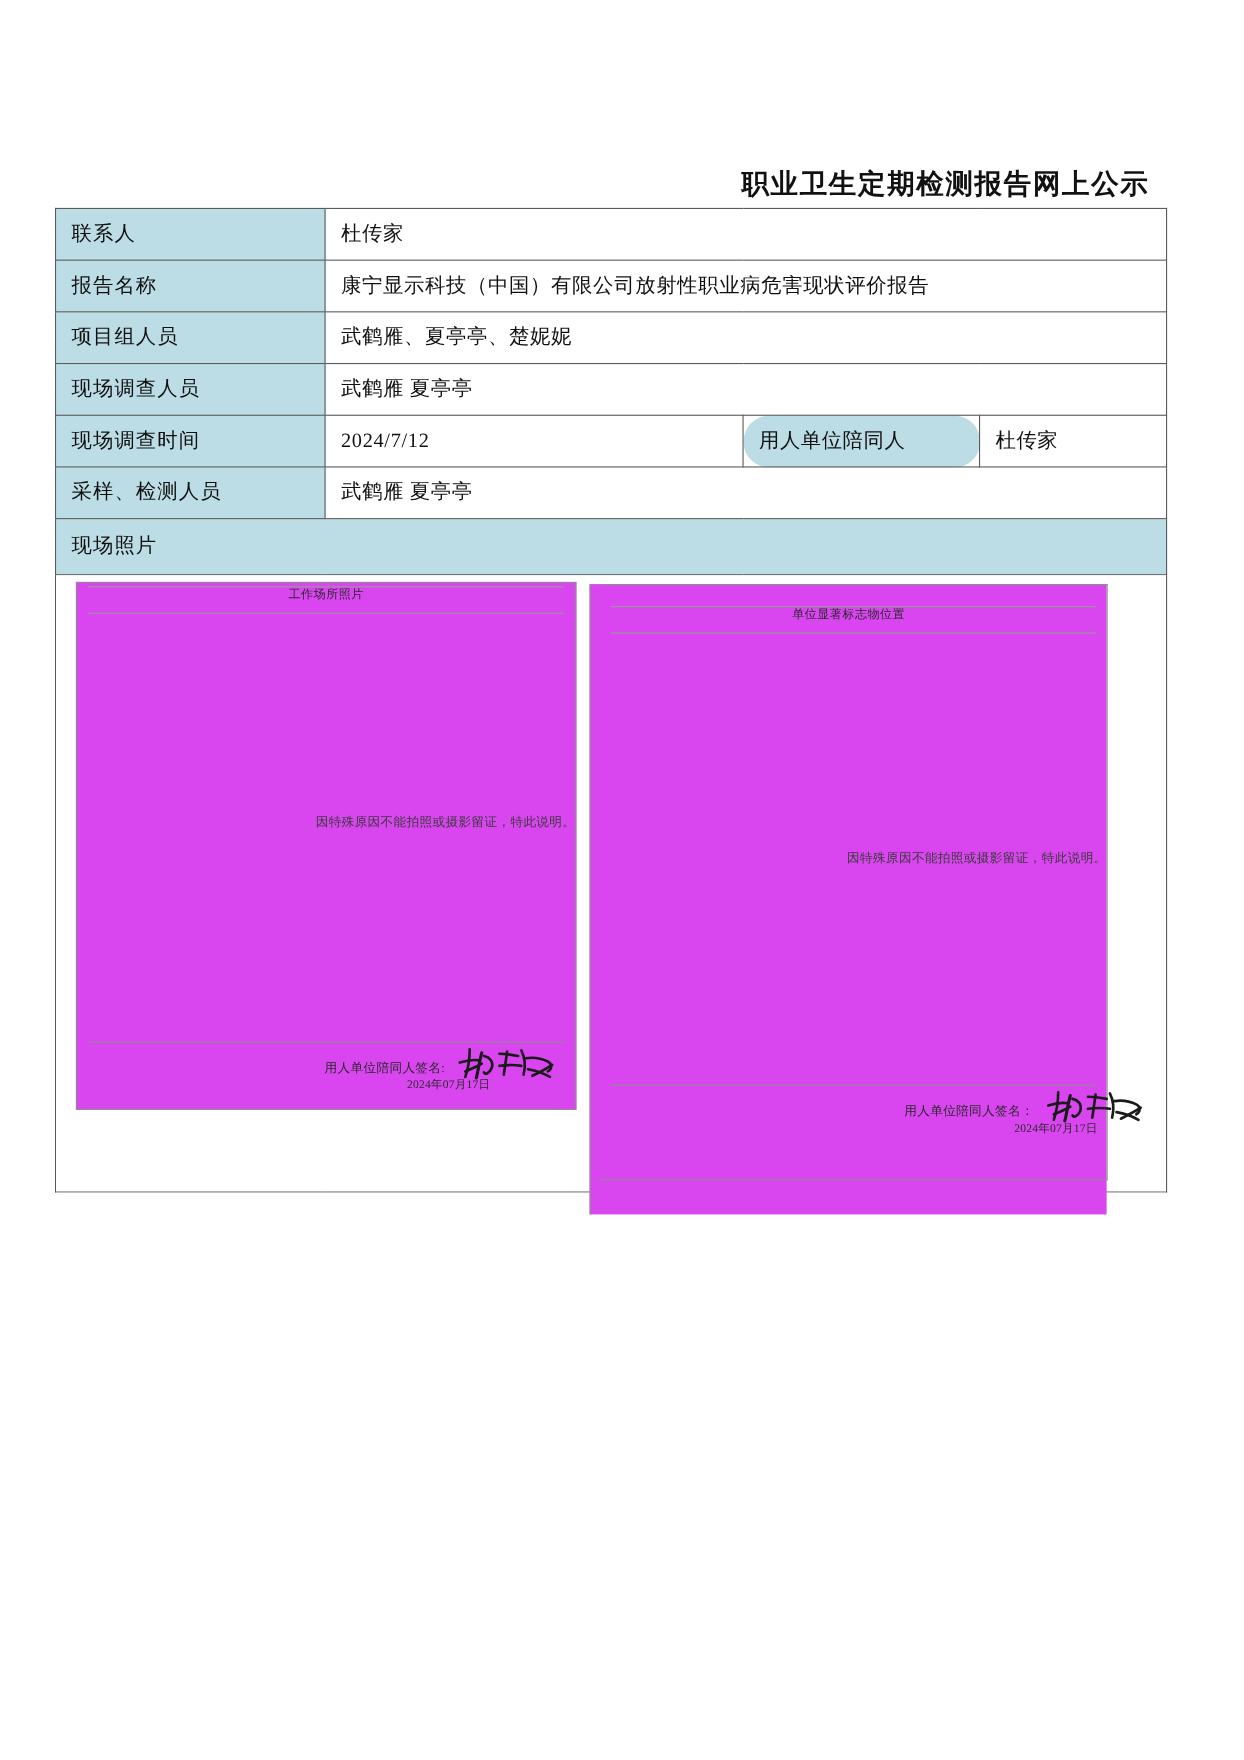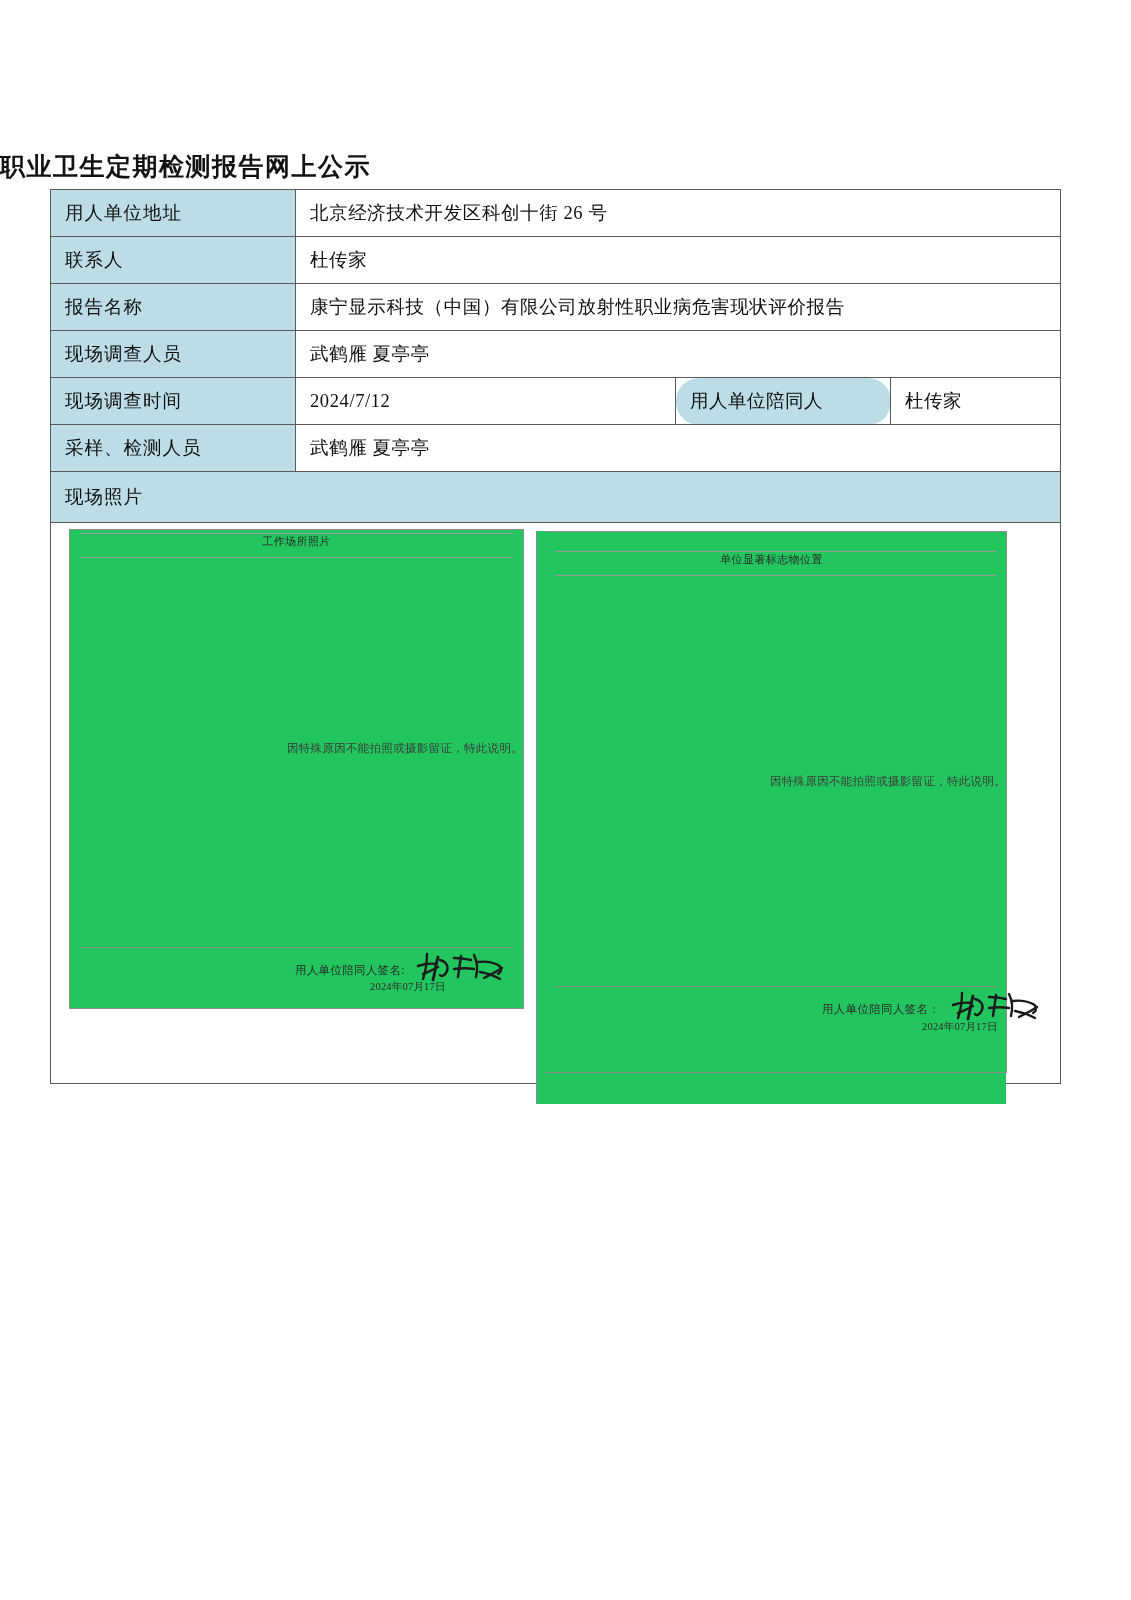--- a/index.html
+++ b/index.html
@@ -22,21 +22,21 @@
     width: 1131px;
     height: 1600px;
     background: #ffffff;
   }
 
   .doc-title {
     position: absolute;
     left: 0;
     top: 150px;
     width: 1045px;
-    text-align: left;
+    text-align: right;
     font-size: 25px;
     font-weight: bold;
     letter-spacing: 1.5px;
     color: #111;
   }
 
   .main-table {
     position: absolute;
     left: 50px;
     top: 189px;
@@ -87,21 +87,21 @@
 
   
   .photo-wrap {
     position: relative;
     width: 100%;
     height: 560px;
     background: #ffffff;
   }
   .photo-panel {
     position: absolute;
-    background: #22c55e;
+    background: #d946ef;
     border: 1px solid #8d8d8d;
     box-sizing: border-box;
   }
   .panel-left {
     left: 18px;
     top: 6px;
     width: 455px;
     height: 480px;
   }
   .panel-right {
@@ -201,30 +201,30 @@
 
   <table class="main-table">
     <colgroup>
       <col style="width:245px">
       <col style="width:380px">
       <col style="width:215px">
       <col style="width:170px">
     </colgroup>
     <tbody>
       <tr>
-        <td class="lbl">用人单位地址</td>
-        <td class="val" colspan="3">北京经济技术开发区科创十街 26 号</td>
-      </tr>
-      <tr>
         <td class="lbl">联系人</td>
         <td class="val" colspan="3">杜传家</td>
       </tr>
       <tr>
         <td class="lbl">报告名称</td>
         <td class="val" colspan="3">康宁显示科技（中国）有限公司放射性职业病危害现状评价报告</td>
+      </tr>
+      <tr>
+        <td class="lbl">项目组人员</td>
+        <td class="val" colspan="3">武鹤雁、夏亭亭、楚妮妮</td>
       </tr>
       <tr>
         <td class="lbl">现场调查人员</td>
         <td class="val" colspan="3">武鹤雁  夏亭亭</td>
       </tr>
       <tr>
         <td class="lbl">现场调查时间</td>
         <td class="val">2024/7/12</td>
         <td class="sublbl">用人单位陪同人</td>
         <td class="subval">杜传家</td>

